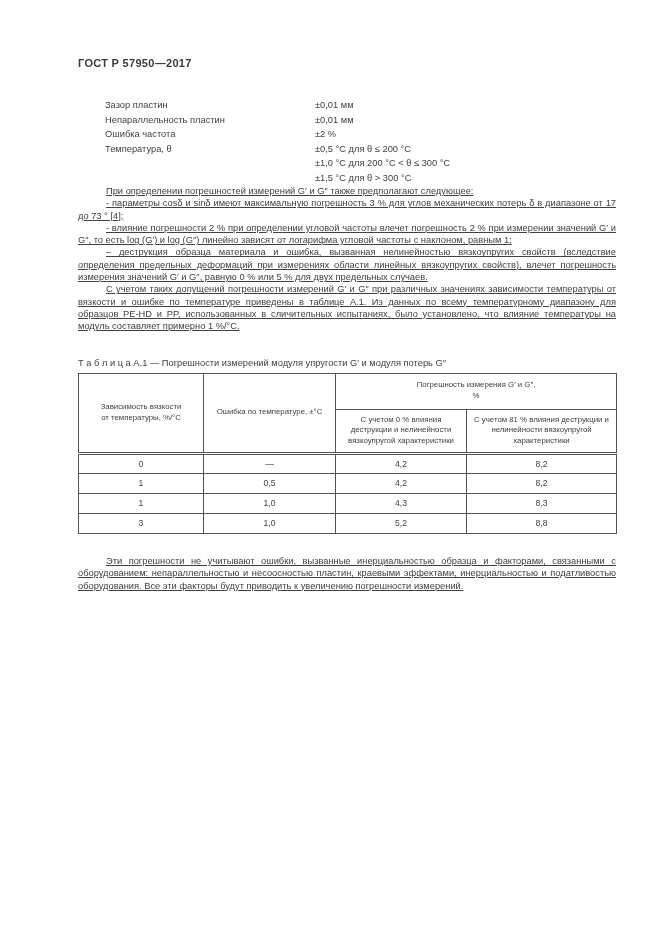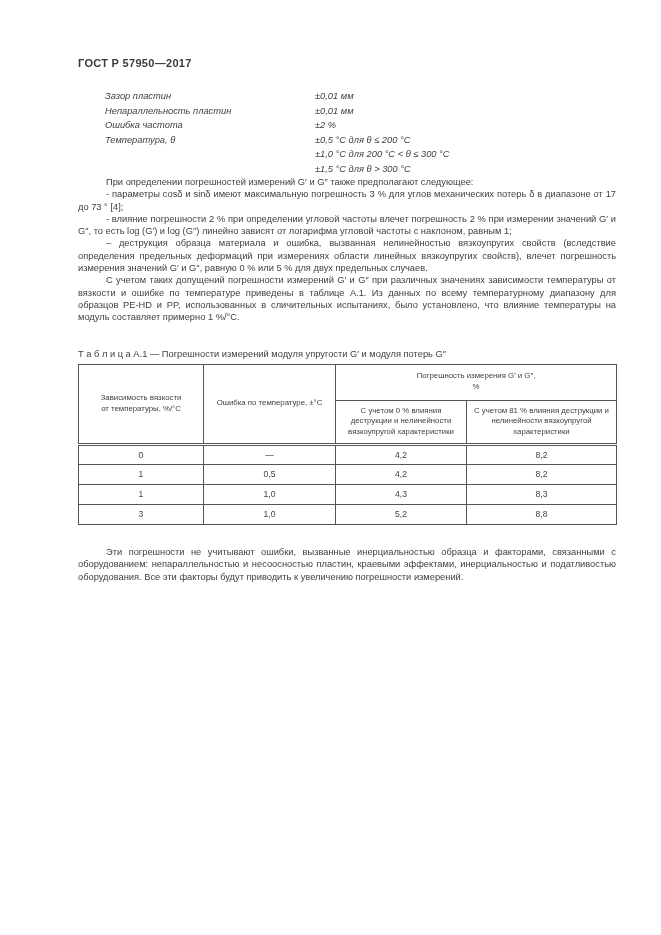--- a/index.html
+++ b/index.html
@@ -19,33 +19,33 @@
     top: 57px;
     width: 538px;
   }
   .doc-header {
     font-size: 11px;
     font-weight: bold;
     color: #3a3a3a;
     letter-spacing: 0.3px;
   }
   .spec-list {
-    margin-top: 20px;
+    margin-top: 29px;
     margin-left: 27px;
     font-size: 9.3px;
     line-height: 14.5px;
-    font-style: italic;
   }
   .spec-row { display: flex; }
   .spec-label { width: 210px; flex: 0 0 210px; }
   .spec-values { flex: 1; }
   .body-text {
     font-size: 9.3px;
     line-height: 12.3px;
     text-align: justify;
+    text-decoration: underline;
   }
   .body-text p { text-indent: 28px; }
   .table-title {
     margin-top: 24px;
     font-size: 9.3px;
     line-height: 12px;
   }
   table.gost {
     margin-top: 4px;
     width: 538px;

